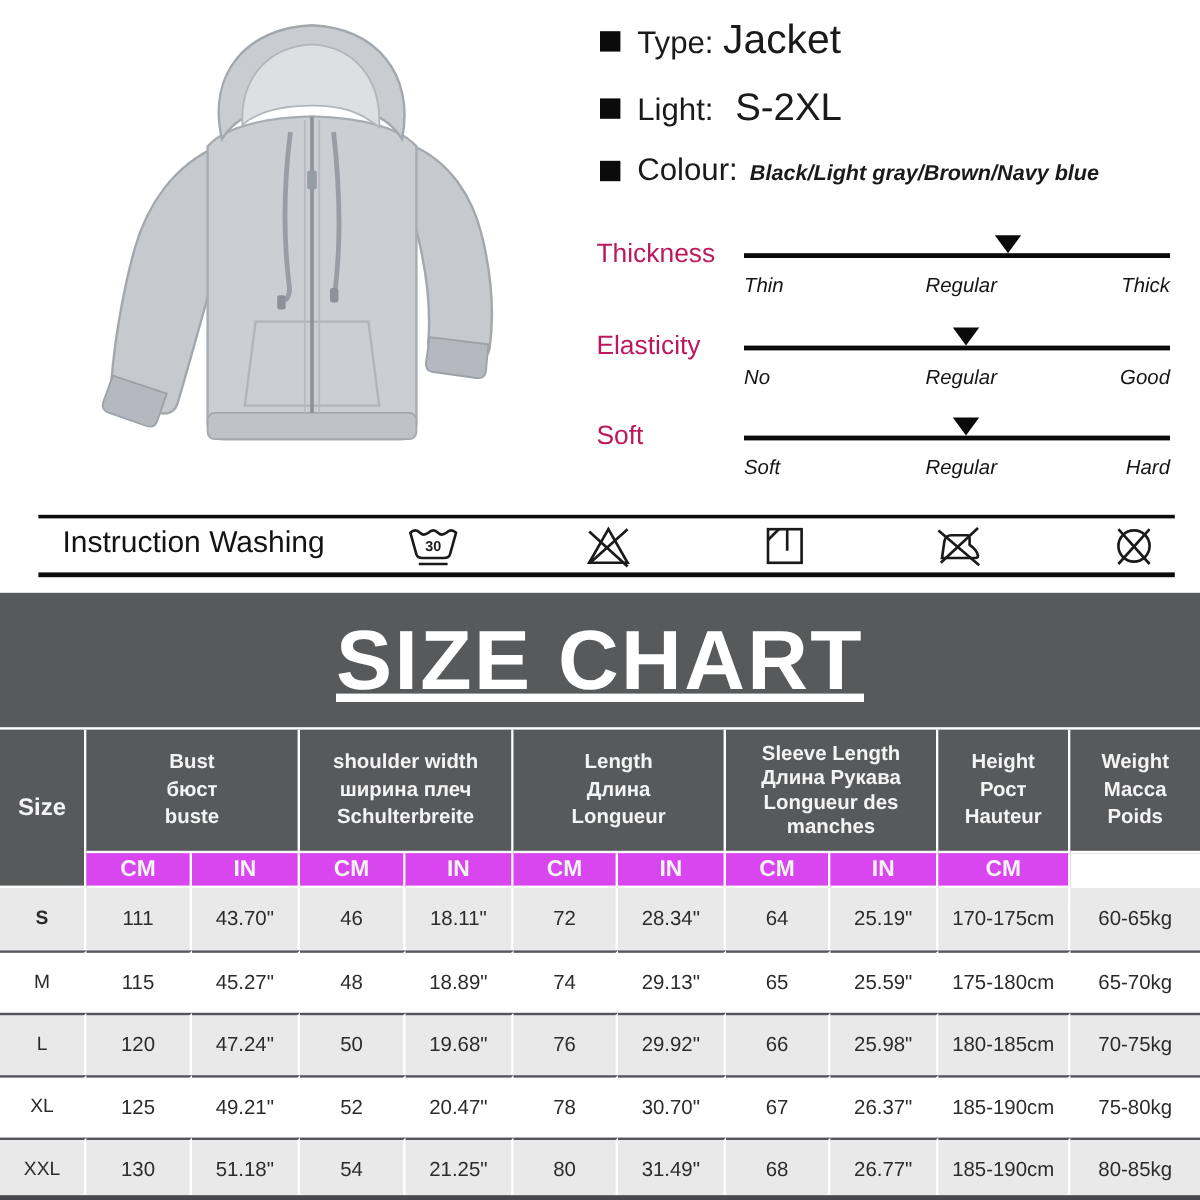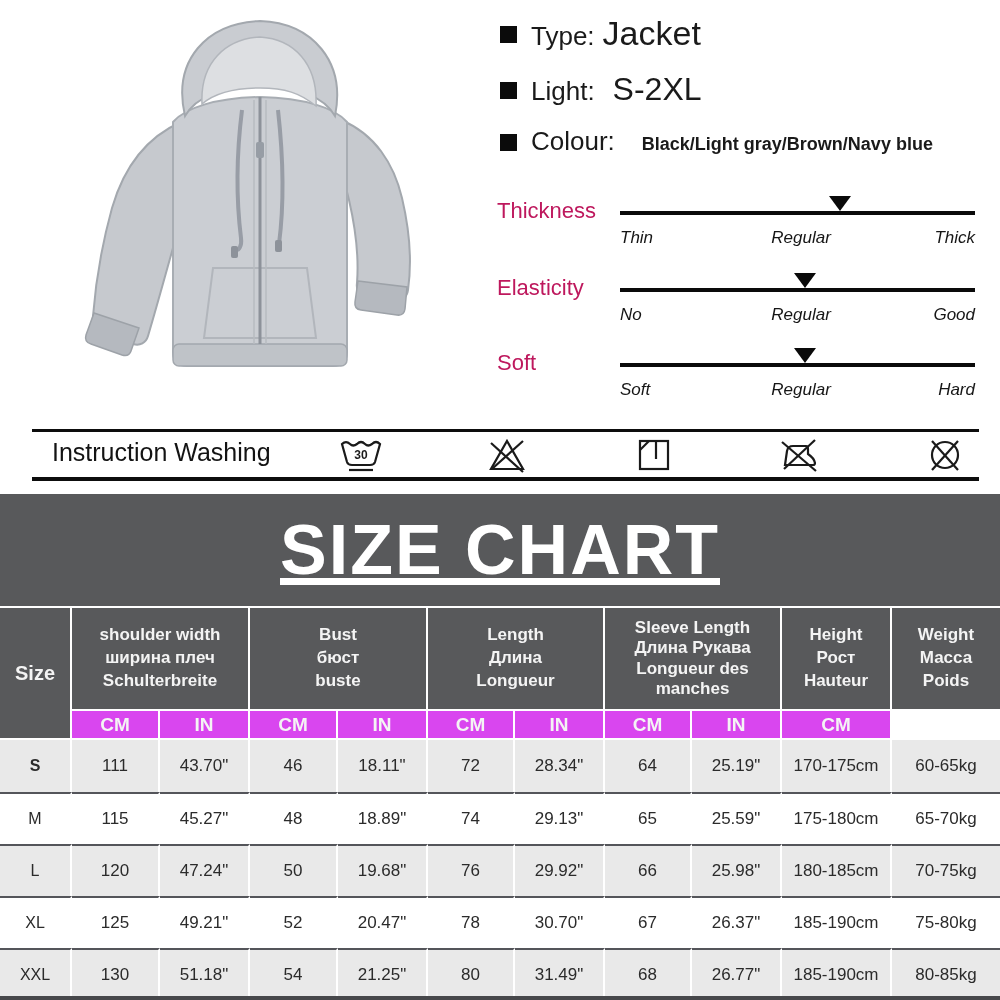--- a/index.html
+++ b/index.html
@@ -10,21 +10,21 @@
   .jacket{position:absolute;left:15px;top:0;width:455px;height:430px;}
 
   
   .specs{position:absolute;left:500px;top:14px;}
   .spec-row{position:relative;display:flex;align-items:baseline;margin-bottom:18px;}
   .sq{display:inline-block;width:17px;height:17px;background:#0b0b0b;margin-right:14px;
       position:relative;top:1px;flex:0 0 17px;align-self:center;}
   .spec-label{font-size:26px;color:#1a1a1a;}
   .spec-value{font-size:34px;color:#1a1a1a;margin-left:8px;}
   .spec-value.big{font-size:32px;margin-left:18px;}
-  .spec-value.small{font-size:18px;font-weight:bold;margin-left:27px;}
+  .spec-value.small{font-size:18px;font-weight:bold;margin-left:10px;font-style:italic;}
 
   
   .slider{position:absolute;left:497px;width:478px;height:64px;}
   .slider .sname{position:absolute;left:0;top:0;font-size:22px;color:#be185d;}
   .slider .track{position:absolute;left:123px;right:0;top:13px;height:4px;background:#0a0a0a;}
   .slider .marker{position:absolute;top:-15px;width:0;height:0;transform:translateX(-50%);
       border-left:11px solid transparent;border-right:11px solid transparent;
       border-top:15px solid #0a0a0a;}
   .slider .scale{position:absolute;left:123px;right:0;top:30px;height:22px;
       font-style:italic;font-size:17px;color:#161616;}
@@ -202,28 +202,28 @@
   </div>
 
   <div class="banner">
     <h1>SIZE CHART</h1>
   </div>
 
   <div class="sch">
 
     <div class="cell gh gh-size">Size</div>
     <div class="cell gh span2">
+      <span>Bust</span>
+      <span>бюст</span>
+      <span>buste</span>
+    </div>
+    <div class="cell gh span2">
       <span>shoulder width</span>
       <span>ширина плеч</span>
       <span>Schulterbreite</span>
-    </div>
-    <div class="cell gh span2">
-      <span>Bust</span>
-      <span>бюст</span>
-      <span>buste</span>
     </div>
     <div class="cell gh span2">
       <span>Length</span>
       <span>Длина</span>
       <span>Longueur</span>
     </div>
     <div class="cell gh span2" style="line-height:1.2;">
       <span>Sleeve Length</span>
       <span>Длина Рукава</span>
       <span>Longueur des manches</span>

